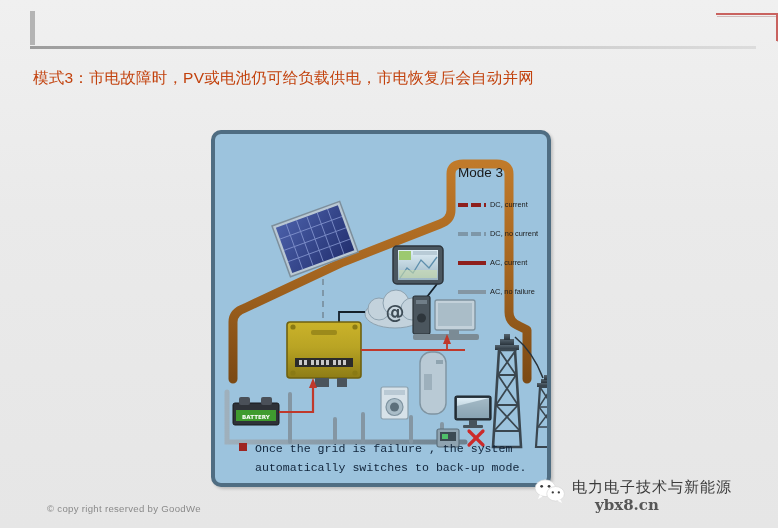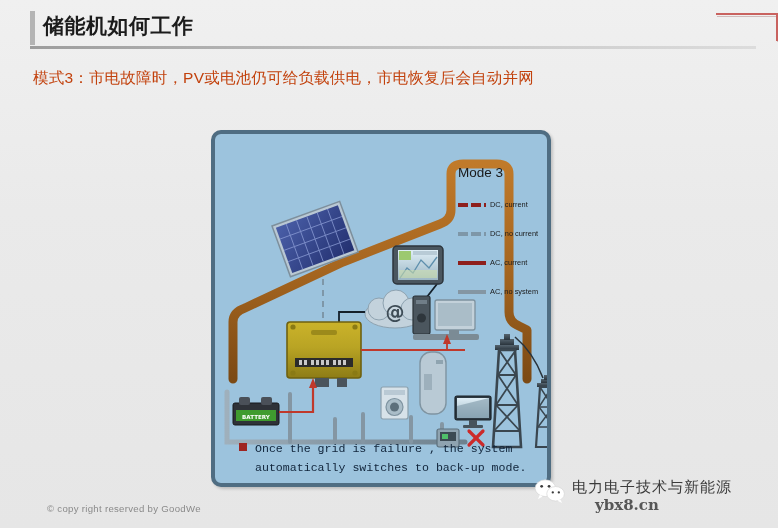--- a/index.html
+++ b/index.html
@@ -80,21 +80,20 @@
     position:absolute;left:595px;top:496px;
     font-size:15px;font-weight:bold;color:#4a4a4a;opacity:0.92;
     white-space:nowrap;font-family:"DejaVu Serif","Liberation Serif",serif;
   }
 </style>
 </head>
 <body>
 
 <div id="slide-header">
   <div id="title-accent-bar"></div>
-  <div id="page-title">储能机如何工作</div>
   <div id="title-underline"></div>
   <div id="corner-bracket-shadow"></div>
   <div id="corner-bracket"></div>
 </div>
 
 <div id="subtitle">模式3：市电故障时，PV或电池仍可给负载供电，市电恢复后会自动并网</div>
 
 <div id="diagram-panel">
 
   <svg id="diagram-svg" width="332" height="349" viewBox="0 0 332 349">
@@ -292,21 +291,21 @@
     <div class="legend-row">
       <span class="legend-swatch sw-dc-no"></span>
       <span class="legend-label">DC, no current</span>
     </div>
     <div class="legend-row">
       <span class="legend-swatch sw-ac-cur"></span>
       <span class="legend-label">AC, current</span>
     </div>
     <div class="legend-row">
       <span class="legend-swatch sw-ac-no"></span>
-      <span class="legend-label">AC, no system</span>
+      <span class="legend-label">AC, no failure</span>
     </div>
   </div>
 
   <div id="caption-box">
     <span id="caption-bullet"></span>
     <span id="caption-text">Once the grid is failure , the system automatically switches to back-up mode.</span>
   </div>
 </div>
 
 <div id="footer-copyright">© copy right reserved by GoodWe</div>

